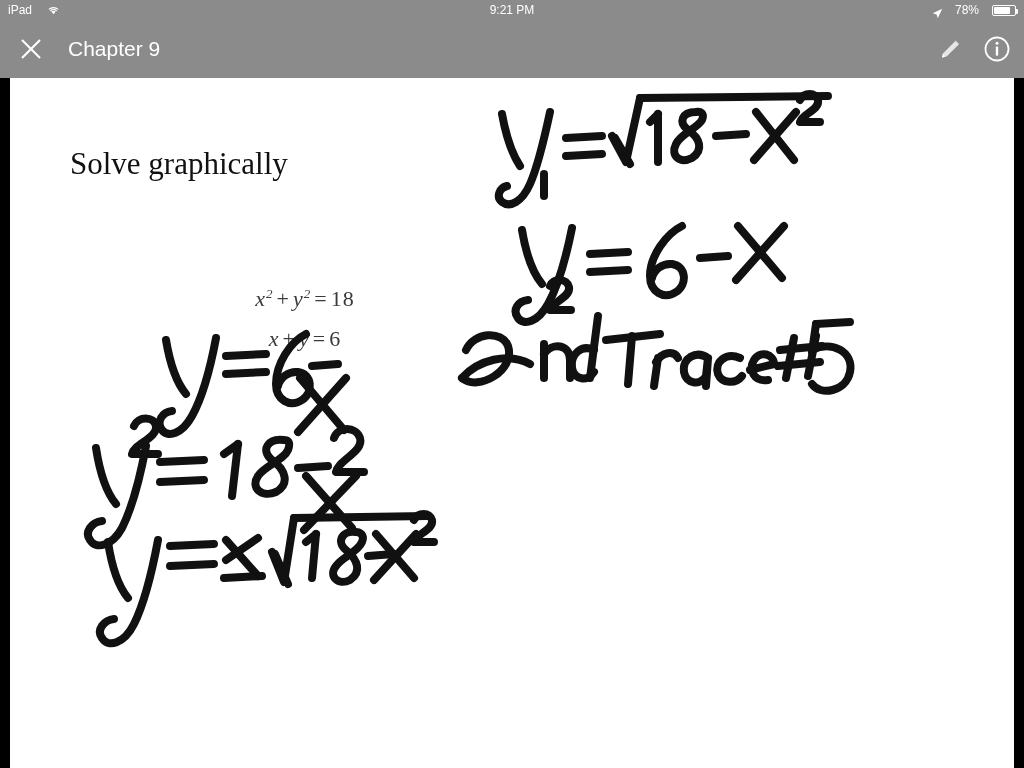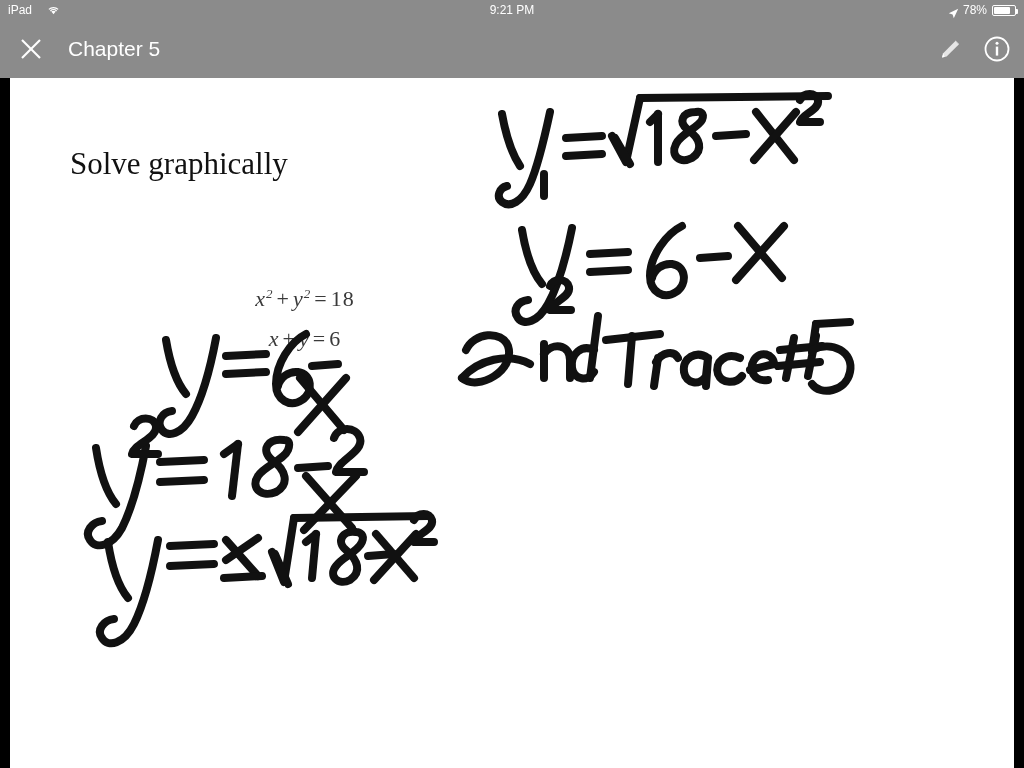--- a/index.html
+++ b/index.html
@@ -53,21 +53,21 @@
     text-align: center;
     font-size: 12px;
     color: #fff;
   }
   .status-right {
     position: absolute;
     right: 8px; top: 0;
     height: 20px;
     display: flex;
     align-items: center;
-    gap: 5px;
+    gap: 13px;
     font-size: 12px;
     color: #fff;
   }
   .loc-arrow { display:inline-block; width:10px; height:10px; }
   .battery {
     display: inline-block;
     width: 24px; height: 11px;
     border: 1px solid #fff;
     border-radius: 2px;
     position: relative;
@@ -208,21 +208,21 @@
     </div>
   </div>
 
   <div class="navbar">
     <div class="nav-close">
       <svg width="30" height="30" viewBox="0 0 30 30">
         <line x1="6" y1="6" x2="24" y2="24" stroke="#ffffff" stroke-width="2.2"></line>
         <line x1="24" y1="6" x2="6" y2="24" stroke="#ffffff" stroke-width="2.2"></line>
       </svg>
     </div>
-    <div class="nav-title">Chapter 5</div>
+    <div class="nav-title">Chapter 9</div>
     <div class="nav-pencil">
       <svg width="26" height="26" viewBox="0 0 26 26">
         <path d="M4 21.5 L5.2 17.2 L17.6 4.8 L21 8.2 L8.6 20.6 Z" fill="#e6e6e6"></path>
         <path d="M17.6 4.8 L21 8.2" stroke="#bdbdbd" stroke-width="1"></path>
         <path d="M4 21.5 L6.6 20.9 L5.2 17.2 Z" fill="#ffffff"></path>
       </svg>
     </div>
     <div class="nav-info">
       <svg width="26" height="26" viewBox="0 0 26 26">
         <circle cx="13" cy="13" r="11.5" fill="none" stroke="#ffffff" stroke-width="1.8"></circle>

